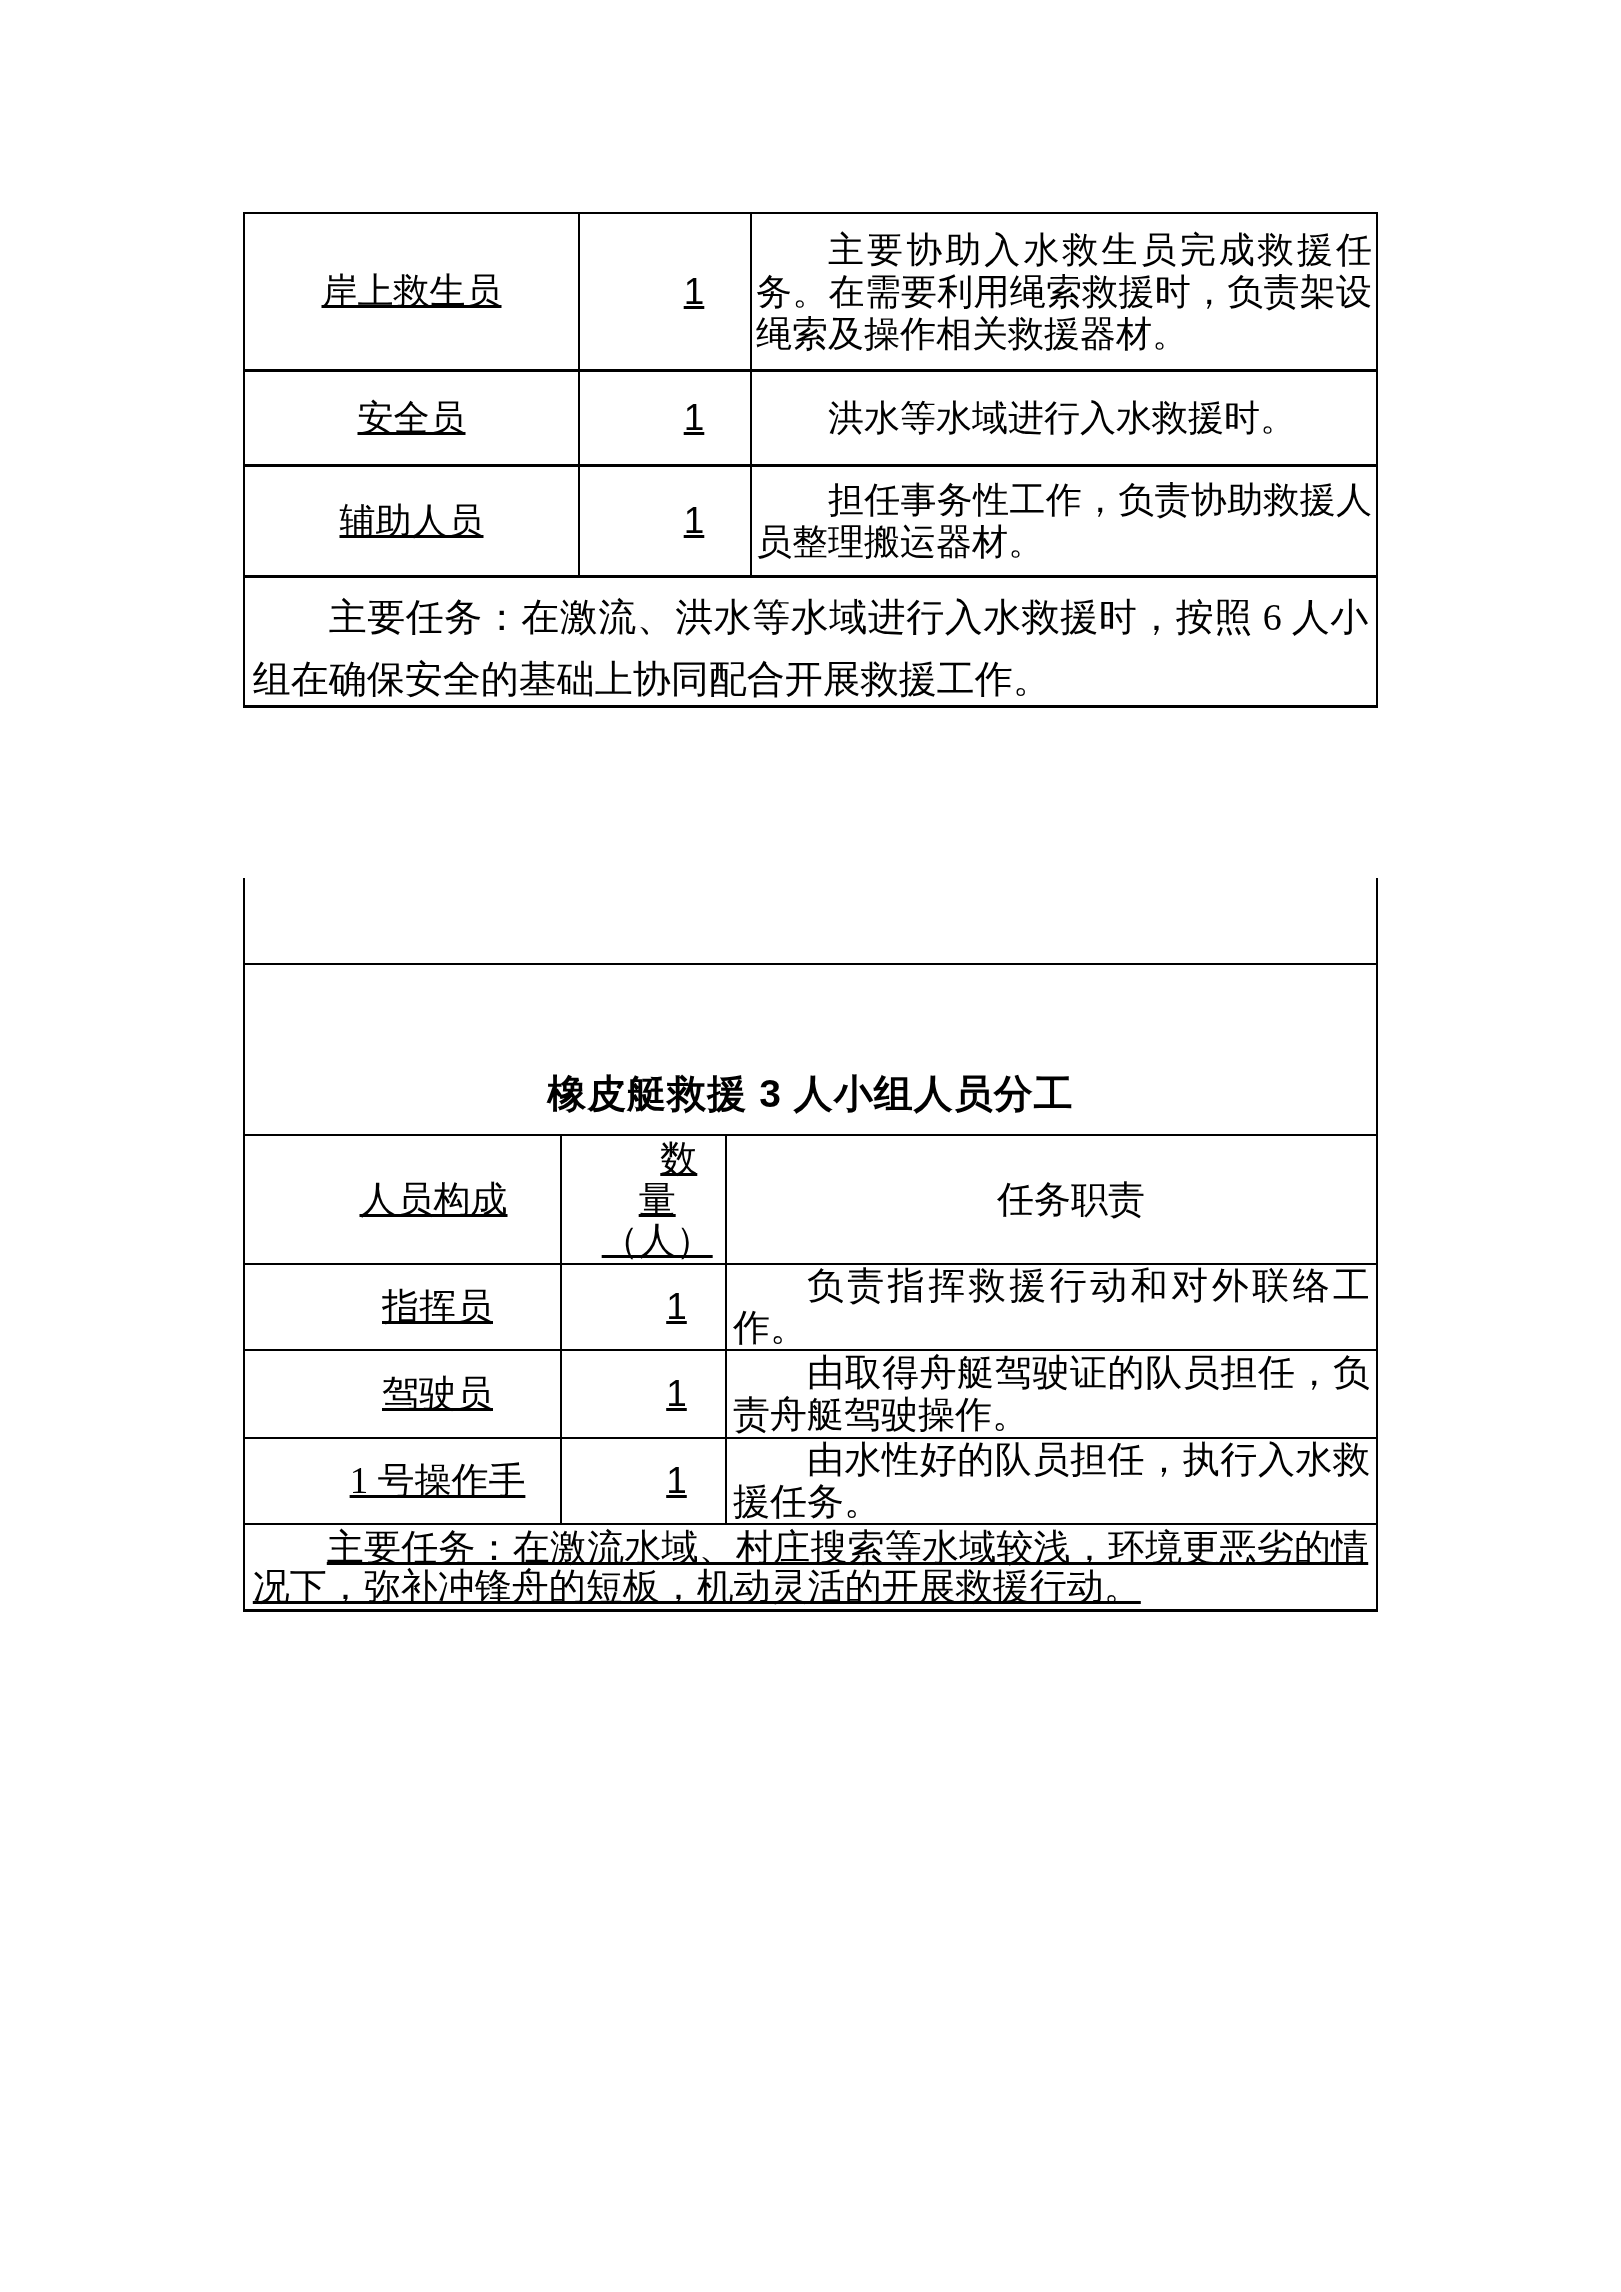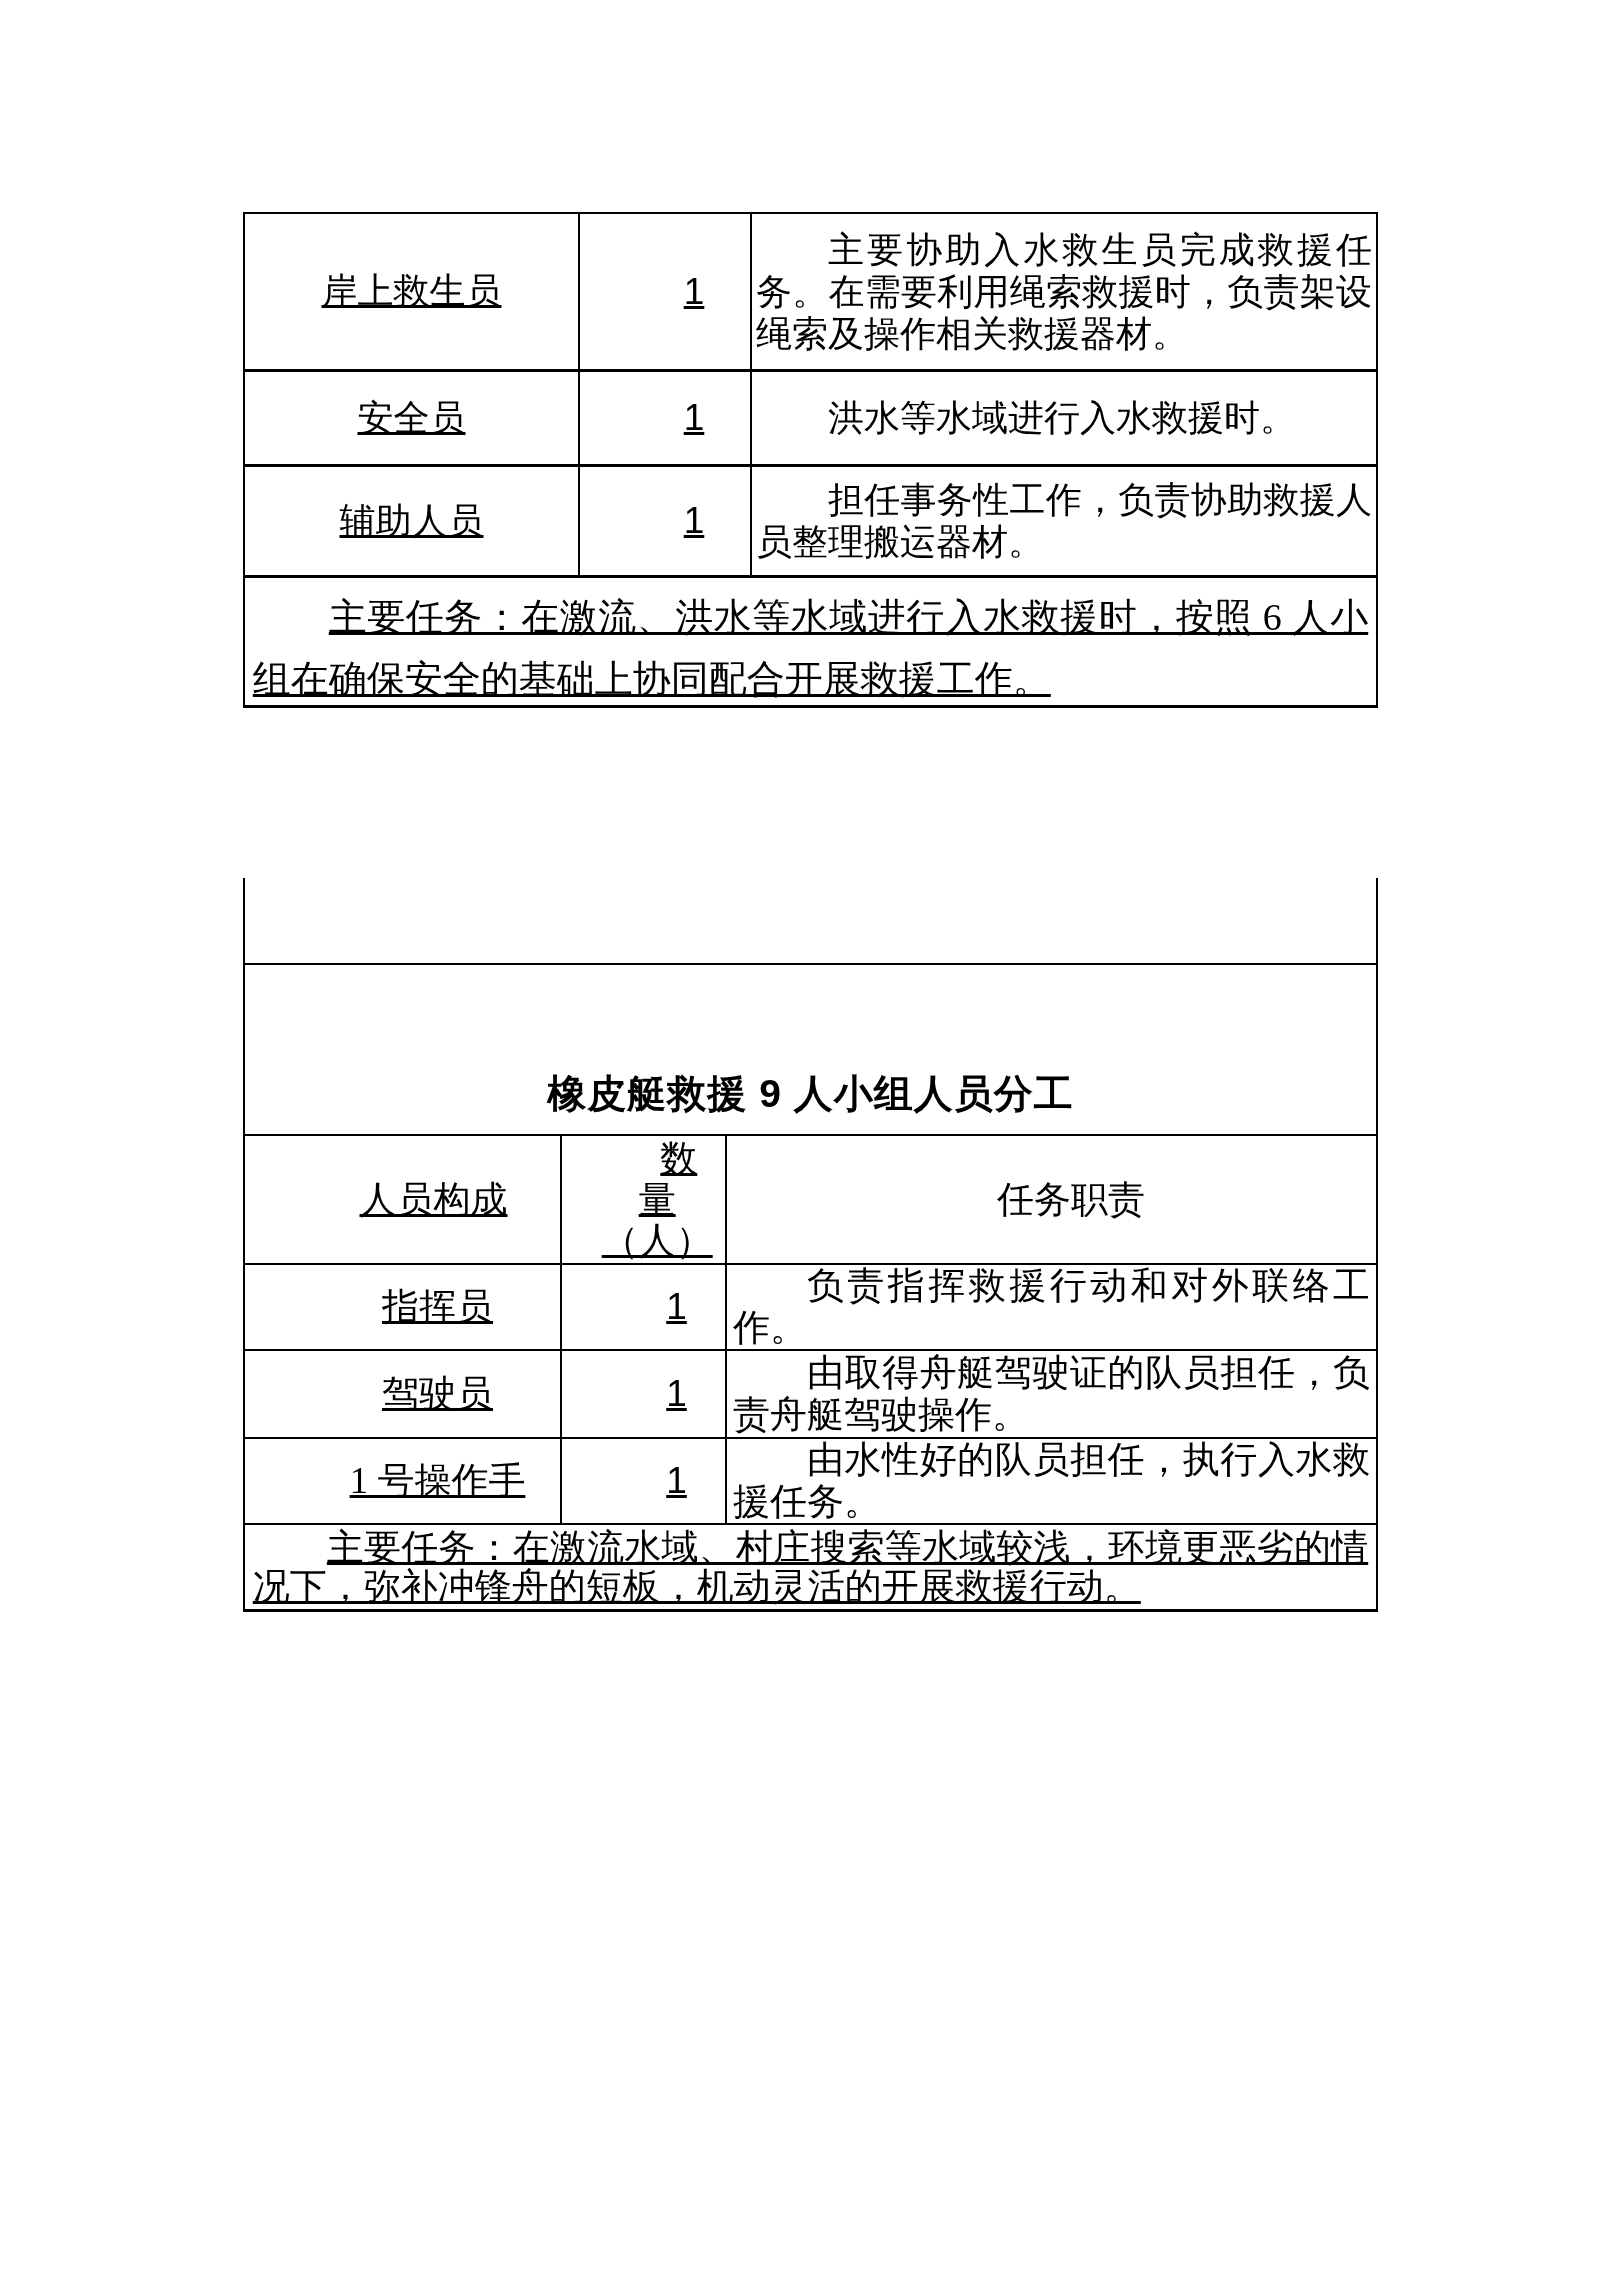--- a/index.html
+++ b/index.html
@@ -45,21 +45,20 @@
     box-sizing:border-box;display:flex;align-items:center;
     border-bottom:3.9px solid #000;
     padding:0 7.8px;
   }
   .t1 .tfoot{height:130px;}
   .t1 .tfoot p{
     margin:0;width:100%;
     font-size:38px;line-height:62px;
     text-indent:2em;text-align:justify;
     padding-top:12px;
-    text-decoration:underline;
   }
 
   
   .t2gap{
     left:243px;top:878px;width:1135px;height:85px;
     border-left:2px solid #000;
     border-right:2px solid #000;
   }
   .t2{
     left:243px;top:963px;width:1135px;
@@ -151,21 +150,21 @@
     <div class="tfoot">
       <p>主要任务：在激流、洪水等水域进行入水救援时，按照 6 人小组在确保安全的基础上协同配合开展救援工作。</p>
     </div>
   </div>
 
   <div class="tbl t2gap"></div>
 
   <div class="tbl t2">
 
     <div class="titleRow">
-      <span class="title">橡皮艇救援 9 人小组人员分工</span>
+      <span class="title">橡皮艇救援 3 人小组人员分工</span>
     </div>
 
     <div class="row hdr">
       <div class="cell c1 vline">
         <span class="hdrTxt">人员构成</span>
       </div>
       <div class="cell c2 vline">
         <span class="qtyStack">
           <span class="l0">数</span>
           <span class="l1">量</span>

